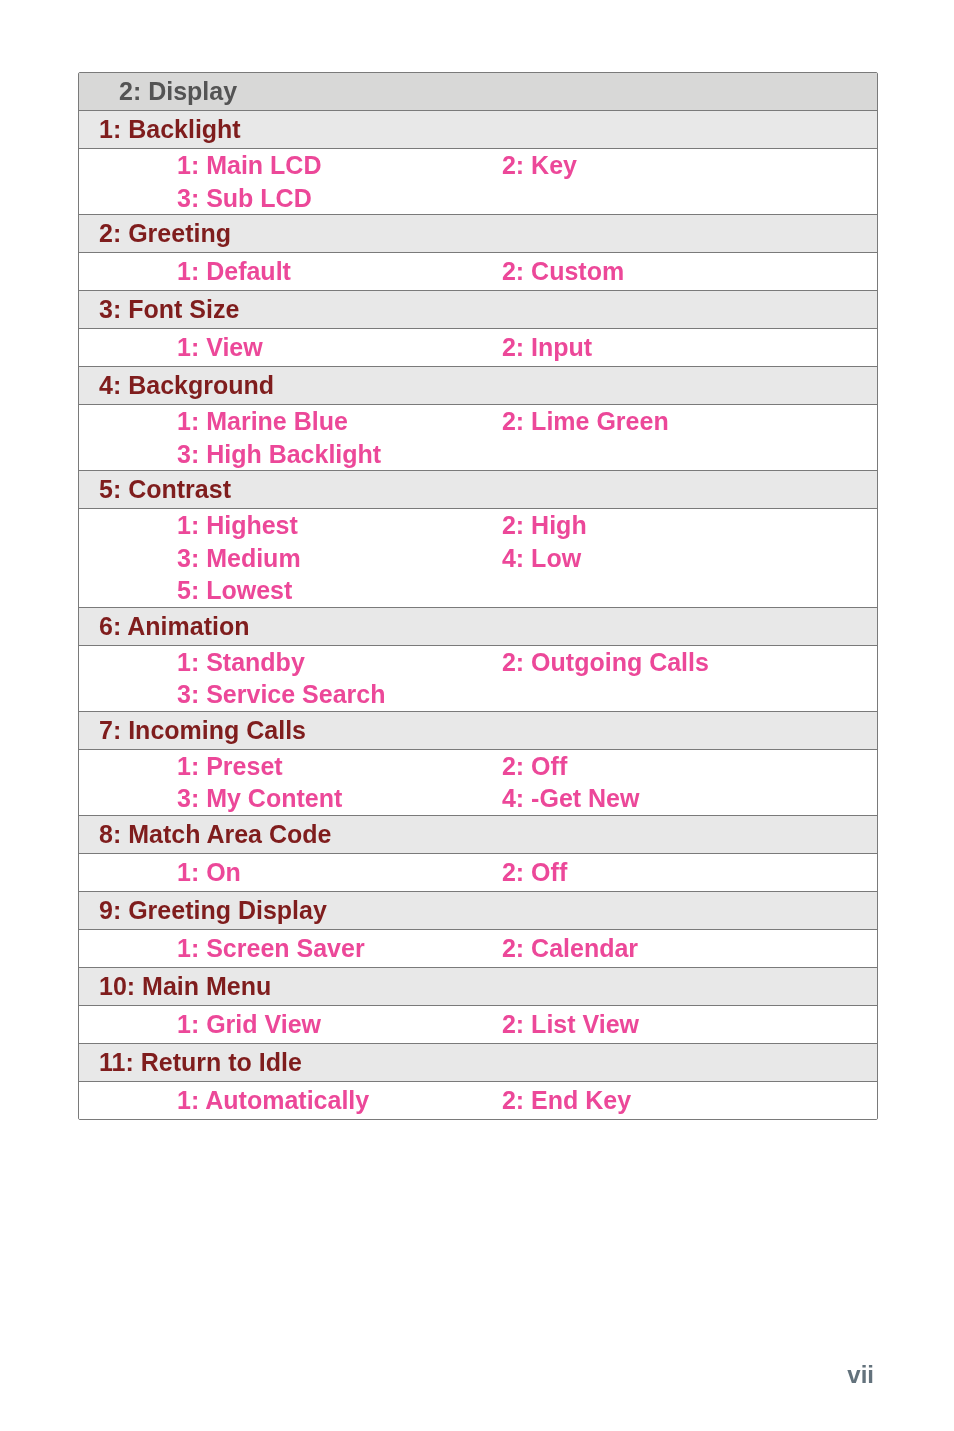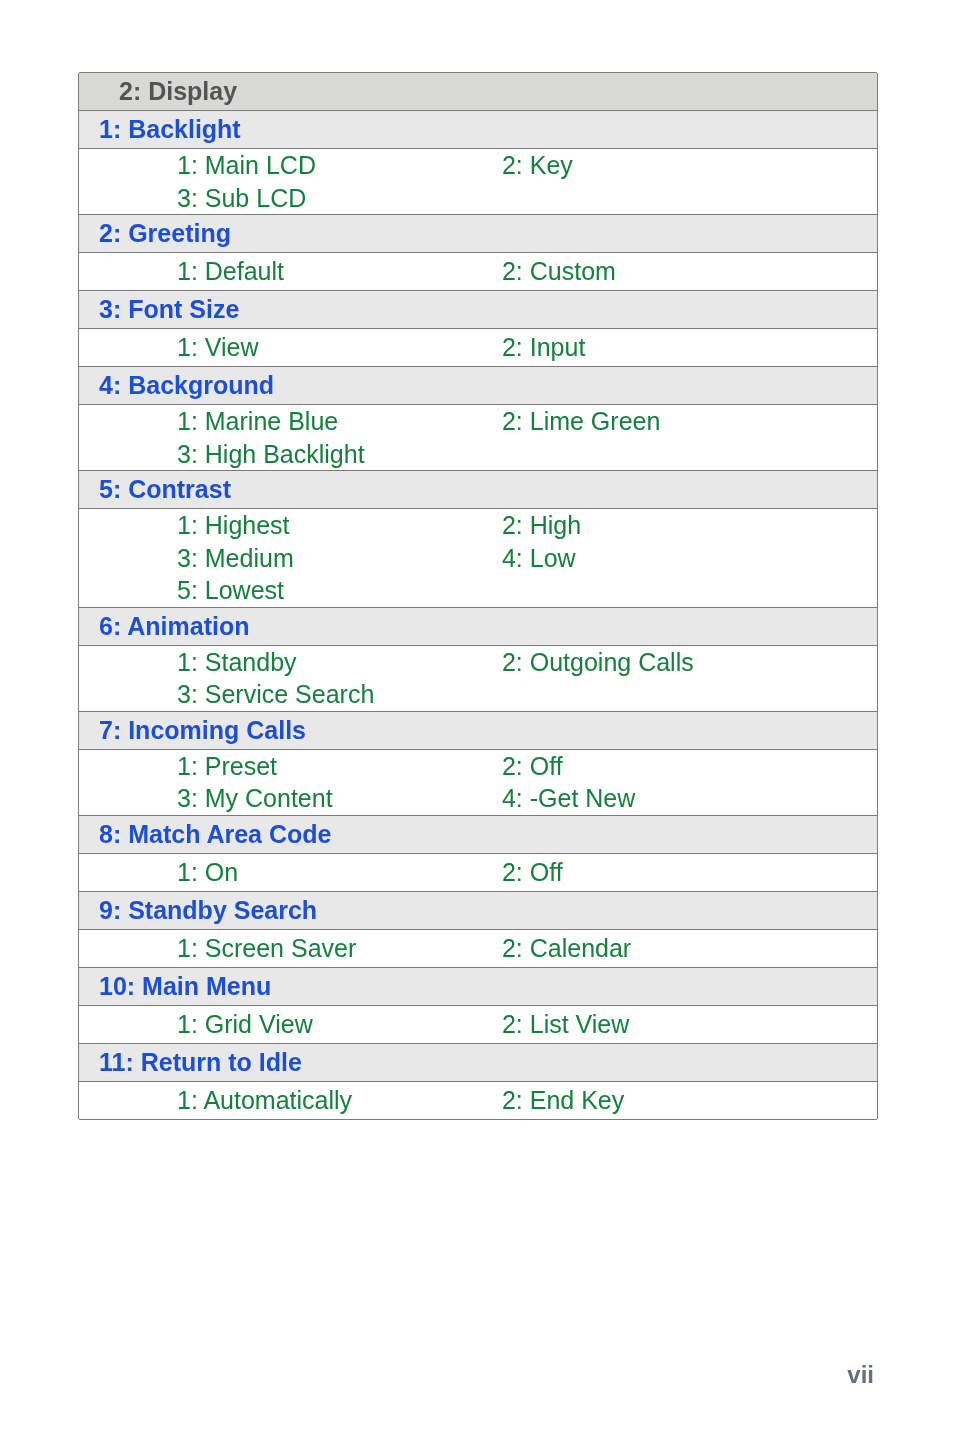--- a/index.html
+++ b/index.html
@@ -33,27 +33,27 @@
   }
   .row.first { border-top: none; }
   .row.section {
     background: #d8d8d7;
     font-weight: 700;
     color: #545454;
   }
   .row.subsection {
     background: #e8e8e8;
     font-weight: 700;
-    color: #1d4ed8;
+    color: #7f1d1d;
     padding-left: 20px;
   }
   .row.items {
     background: #ffffff;
-    font-weight: 400;
-    color: #15803d;
+    font-weight: 700;
+    color: #ec4899;
   }
   .indent-1 { padding-left: 40px; }
   .indent-2 { padding-left: 64px; }
   .indent-3 { padding-left: 98px; }
 
   .multi-line { display:block; }
   .item-line { display:flex; width:100%; }
   .item-line .left  { flex:0 0 53%; box-sizing:border-box; }
   .item-line .right { flex:1 1 auto; box-sizing:border-box; }
 
@@ -184,21 +184,21 @@
       <span>8: Match Area Code</span>
     </div>
     <div class="row items">
       <div class="item-line" style="width:100%">
         <span class="left indent-3">1: On</span>
         <span class="right">2: Off</span>
       </div>
     </div>
 
     <div class="row subsection indent-2">
-      <span>9: Standby Search</span>
+      <span>9: Greeting Display</span>
     </div>
     <div class="row items">
       <div class="multi-line" style="width:100%">
         <div class="item-line">
           <span class="left indent-3">1: Screen Saver</span>
           <span class="right">2: Calendar</span>
         </div>
       </div>
     </div>
 

